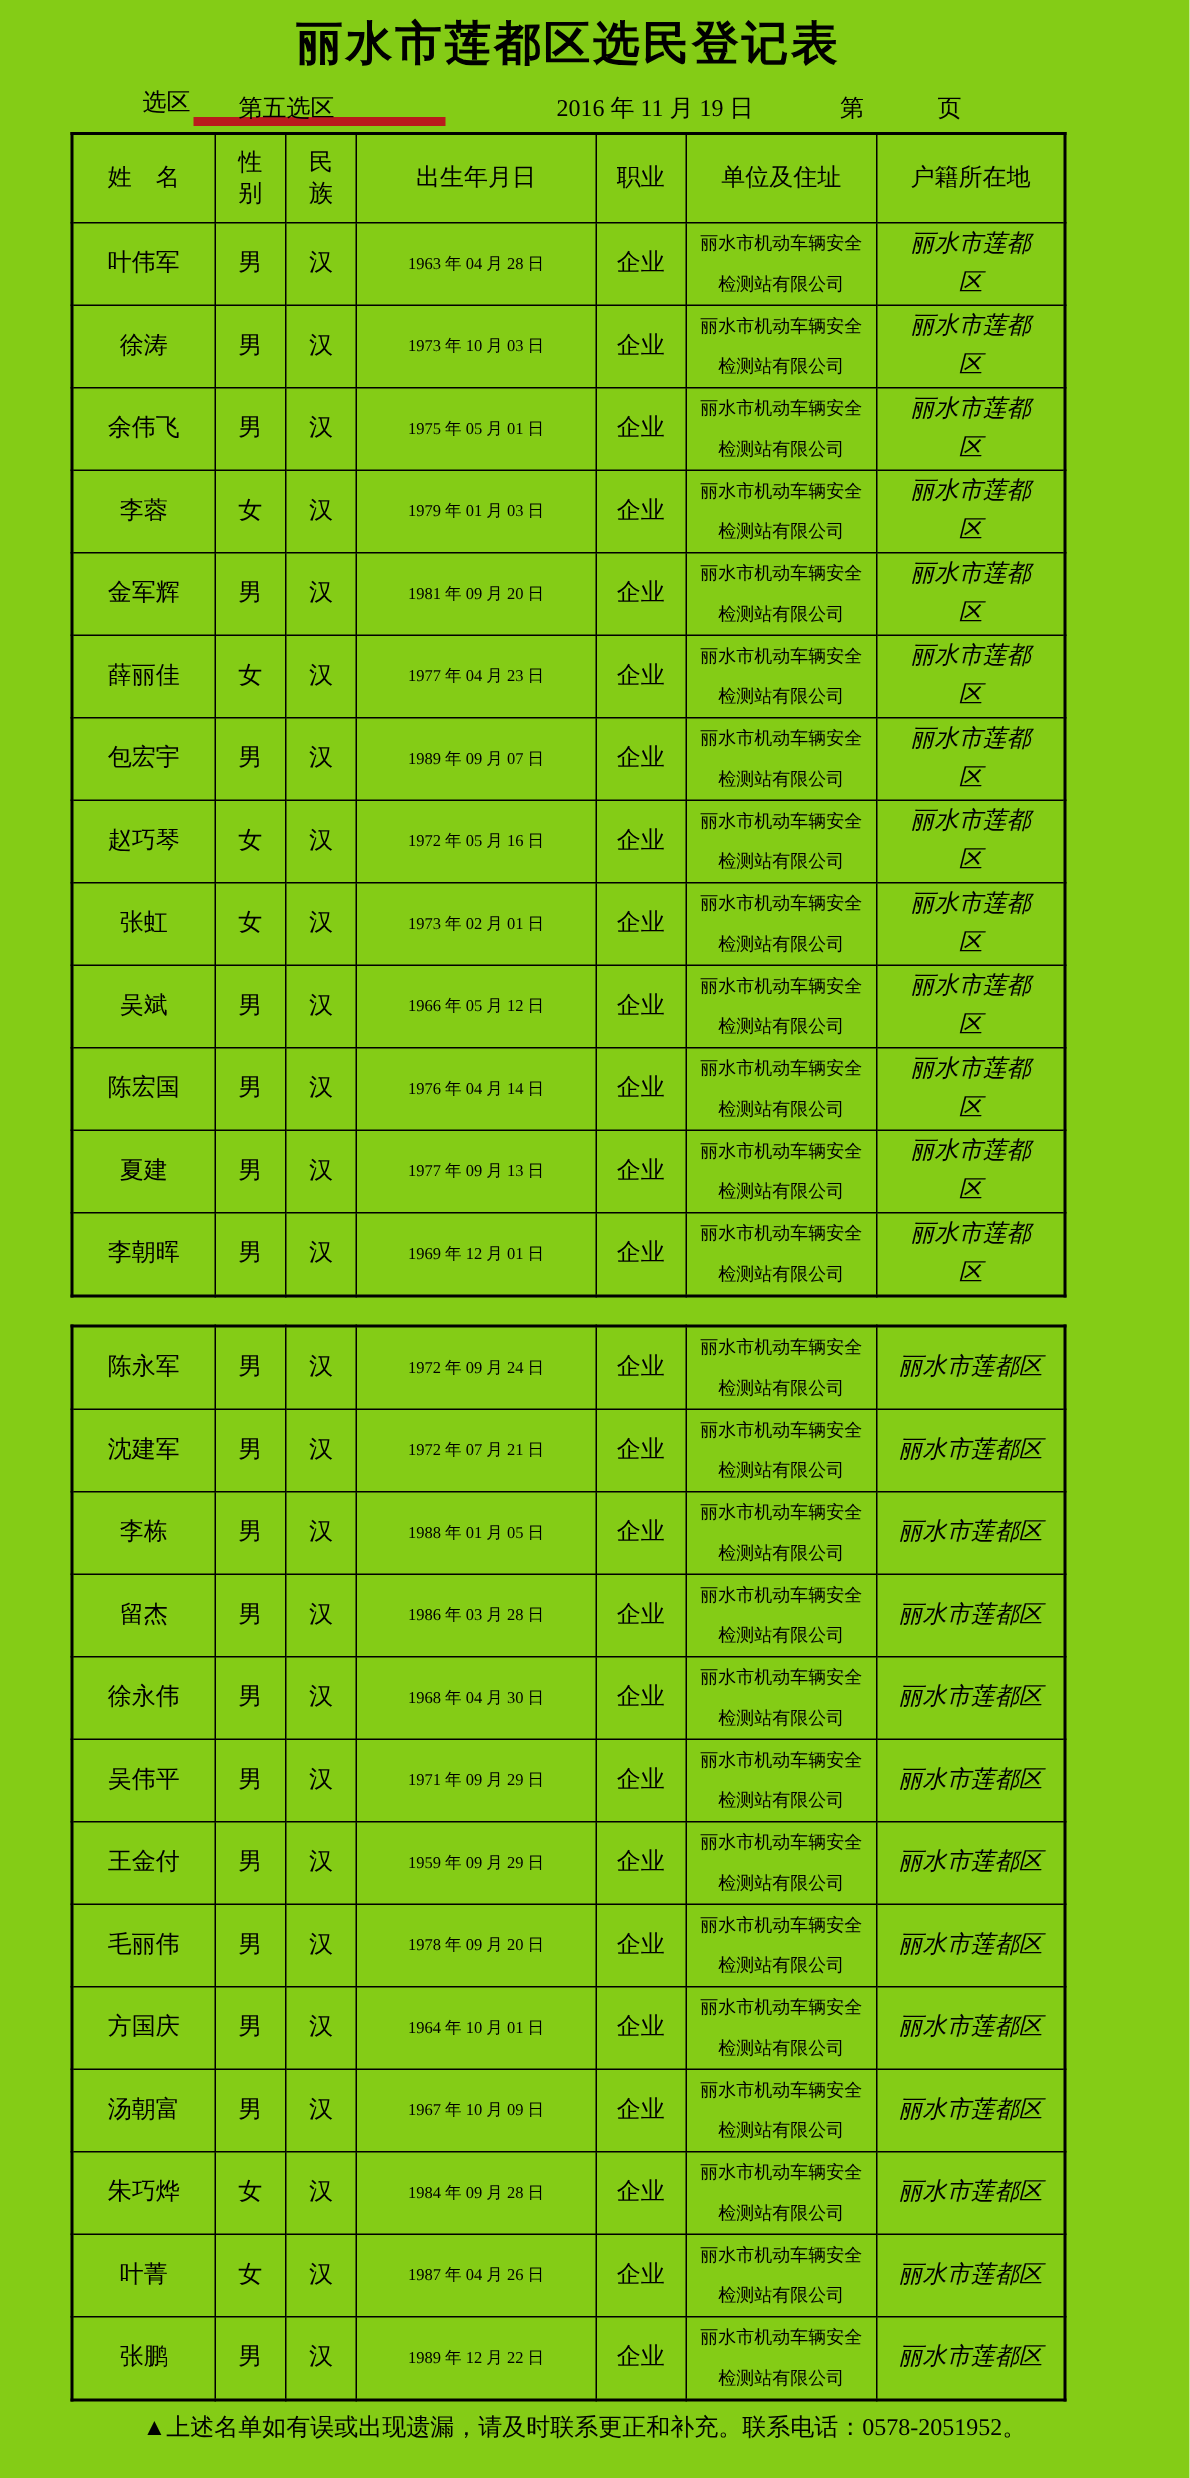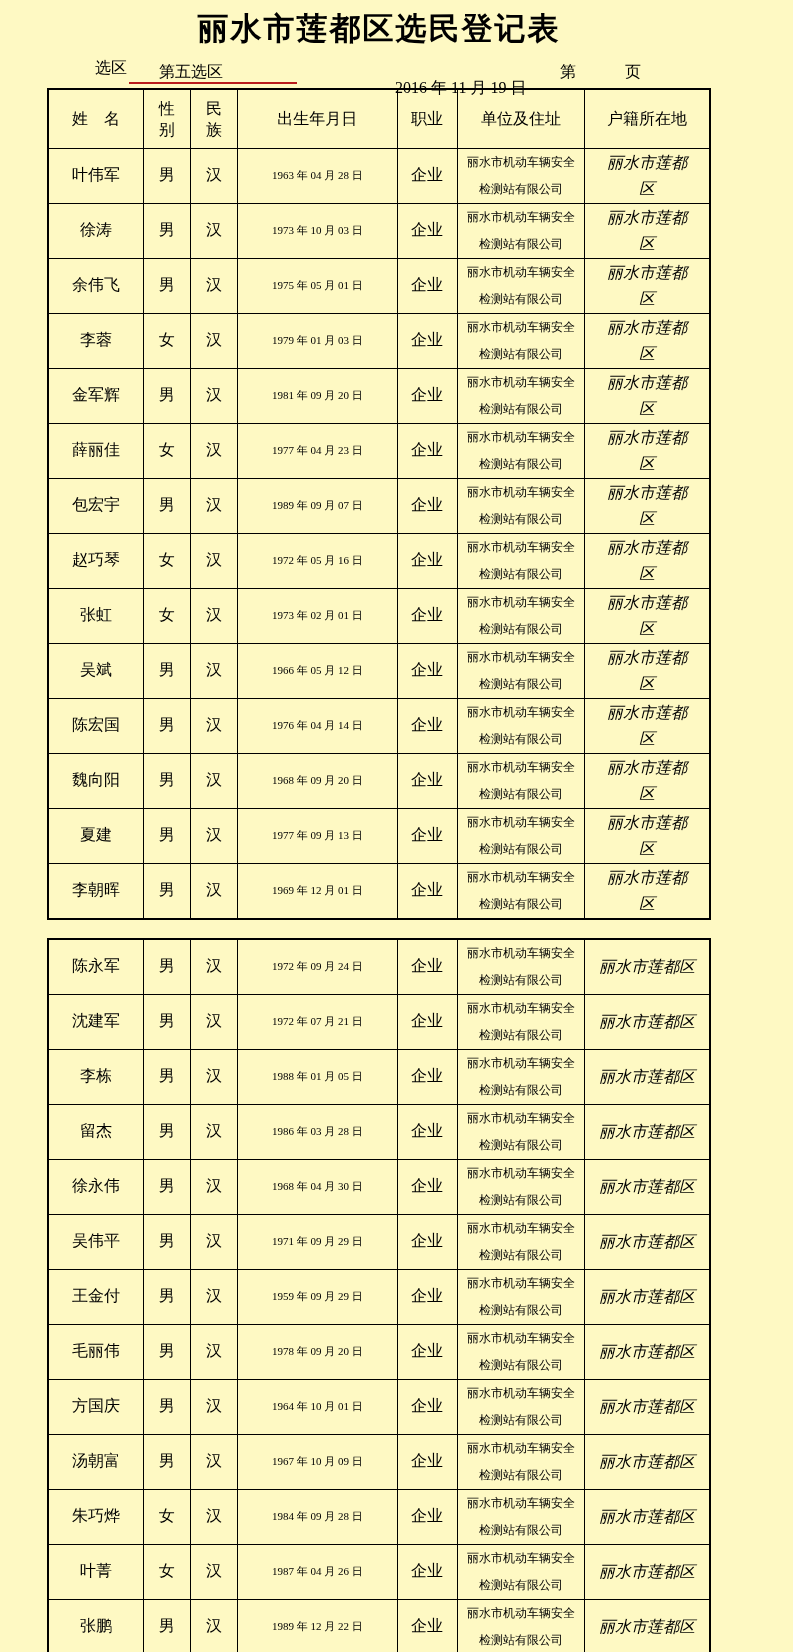--- a/index.html
+++ b/index.html
@@ -7,21 +7,21 @@
     padding: 0;
     background: #ffffff;
     color: #000000;
     font-family: "Liberation Serif", "DejaVu Serif", serif;
   }
   .page {
     width: 793px;
     height: 1652px;
     box-sizing: border-box;
     padding: 6px 0 0 47px;
-    background: #fef9c3;
+    background: #84cc16;
     overflow: hidden;
   }
   .content { width: 664px; }
   .doc-title {
     width: 664px;
     margin: 2px 0 6px 0;
     font-size: 31px;
     font-weight: bold;
     text-align: center;
     letter-spacing: 2px;
@@ -31,26 +31,26 @@
     position: relative;
     width: 664px;
     height: 32px;
     font-size: 16px;
   }
   .meta-district-label { position: absolute; left: 48px; top: 2px; }
   .meta-district-blank {
     position: absolute;
     left: 82px; top: 6px;
     width: 168px;
-    border-bottom: 2px solid #b91c1c;
+    border-bottom: 6px solid #b91c1c;
     padding-left: 30px;
     box-sizing: border-box;
     height: 22px;
   }
-  .meta-date  { position: absolute; left: 324px; top: 22px; margin-left: 24px; }
+  .meta-date  { position: absolute; left: 324px; top: 6px; }
   .meta-page-left  { position: absolute; left: 513px; top: 6px; }
   .meta-page-right { position: absolute; left: 578px; top: 6px; }
 
   table.voter-table {
     border-collapse: collapse;
     table-layout: fixed;
     width: 664px;
     border: 2px solid #000;
   }
   table.voter-table.second { margin-top: 18px; }
@@ -233,31 +233,20 @@
     <td class="c-gender">男</td>
     <td class="c-ethnic">汉</td>
     <td class="c-birth">1976 年 04 月 14 日</td>
     <td class="c-job">企业</td>
     <td class="c-unit">丽水市机动车辆安全
 检测站有限公司</td>
     <td class="c-hukou">丽水市莲都
 区</td>
   </tr>
           <tr>
-    <td class="c-name">魏向阳</td>
-    <td class="c-gender">男</td>
-    <td class="c-ethnic">汉</td>
-    <td class="c-birth">1968 年 09 月 20 日</td>
-    <td class="c-job">企业</td>
-    <td class="c-unit">丽水市机动车辆安全
-检测站有限公司</td>
-    <td class="c-hukou">丽水市莲都
-区</td>
-  </tr>
-          <tr>
     <td class="c-name">夏建</td>
     <td class="c-gender">男</td>
     <td class="c-ethnic">汉</td>
     <td class="c-birth">1977 年 09 月 13 日</td>
     <td class="c-job">企业</td>
     <td class="c-unit">丽水市机动车辆安全
 检测站有限公司</td>
     <td class="c-hukou">丽水市莲都
 区</td>
   </tr>

